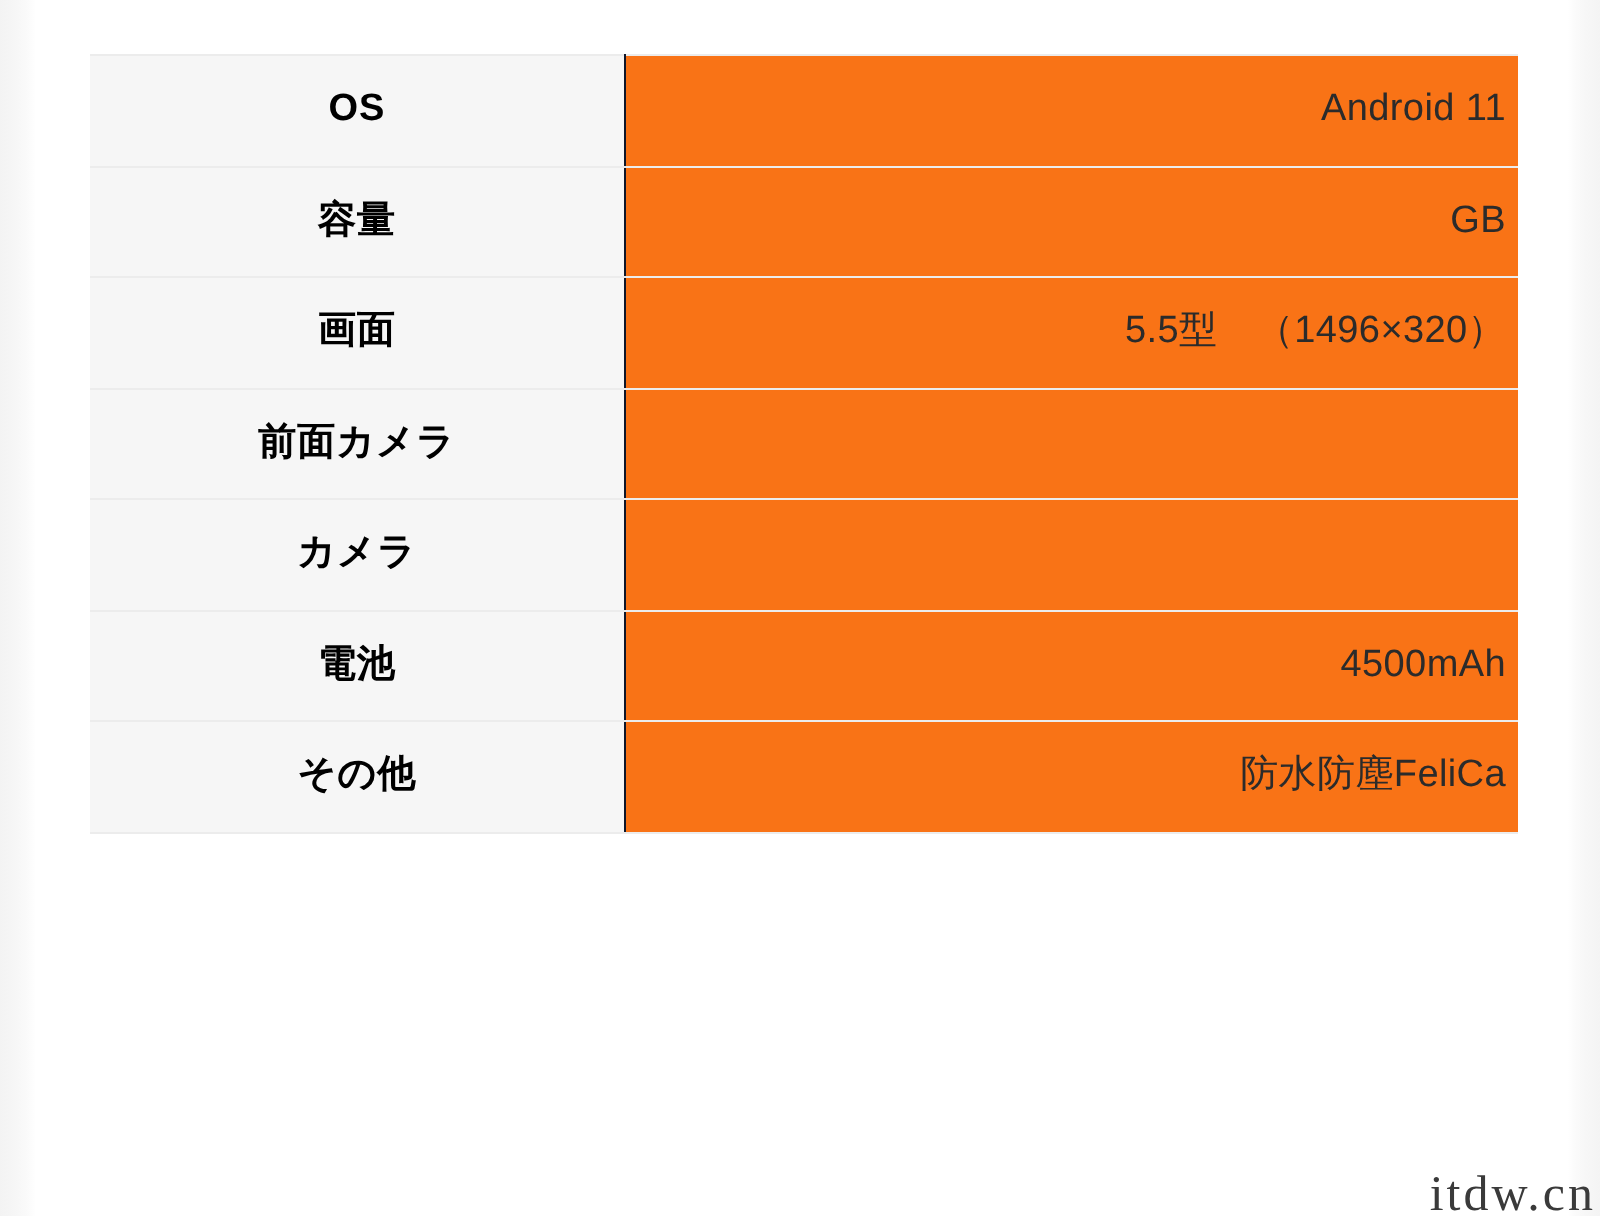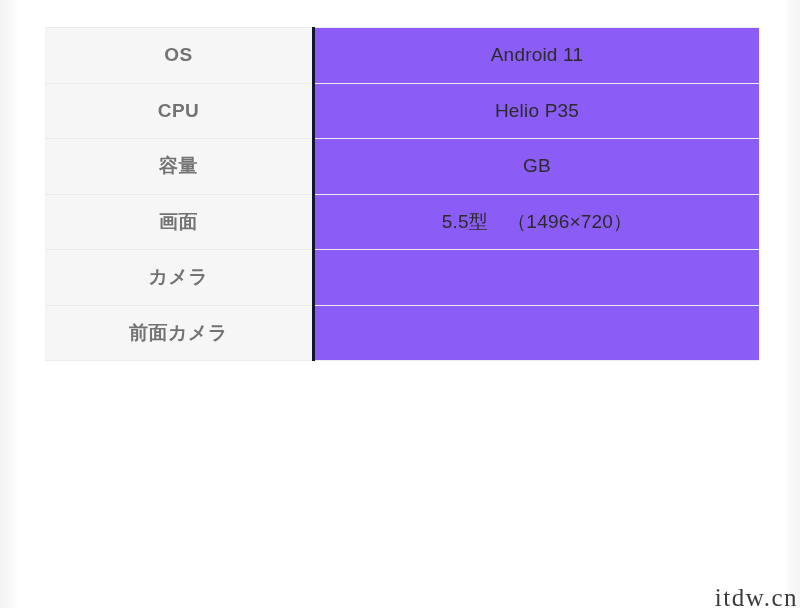--- a/index.html
+++ b/index.html
@@ -58,31 +58,31 @@
     border-top: 1px solid #ececec;
     border-bottom: 1px solid #ececec;
     padding: 0 6px;
     vertical-align: middle;
     line-height: 1.25;
   }
 
   td.spec-label {
     width: 255px;
     background: #f6f6f6;
-    border-right: 3px solid #0f172a;
+    border-right: 1px solid #0f172a;
     text-align: center;
     font-weight: bold;
     font-size: 19px;
-    color: #737373;
+    color: #000000;
     letter-spacing: 0.5px;
   }
 
   td.spec-value {
-    background: #8b5cf6;
-    text-align: center;
+    background: #f97316;
+    text-align: right;
     font-weight: normal;
     font-size: 19px;
     color: #2b2b2b;
     letter-spacing: 0.2px;
   }
 
   .watermark {
     position: absolute;
     right: 2px;
     bottom: -4px;
@@ -102,37 +102,41 @@
   <div class="edge-band edge-band-left"></div>
   <div class="edge-band edge-band-right"></div>
 
   <table class="spec-table">
     <tbody>
       <tr>
         <td class="spec-label">OS</td>
         <td class="spec-value">Android 11</td>
       </tr>
       <tr>
-        <td class="spec-label">CPU</td>
-        <td class="spec-value">Helio P35</td>
-      </tr>
-      <tr>
         <td class="spec-label">容量</td>
         <td class="spec-value">GB</td>
       </tr>
       <tr>
         <td class="spec-label">画面</td>
-        <td class="spec-value">5.5型　（1496×720）</td>
+        <td class="spec-value">5.5型　（1496×320）</td>
+      </tr>
+      <tr>
+        <td class="spec-label">前面カメラ</td>
+        <td class="spec-value"></td>
       </tr>
       <tr>
         <td class="spec-label">カメラ</td>
         <td class="spec-value"></td>
       </tr>
       <tr>
-        <td class="spec-label">前面カメラ</td>
-        <td class="spec-value"></td>
+        <td class="spec-label">電池</td>
+        <td class="spec-value">4500mAh</td>
+      </tr>
+      <tr>
+        <td class="spec-label">その他</td>
+        <td class="spec-value">防水防塵FeliCa</td>
       </tr>
     </tbody>
   </table>
 
   <div class="watermark">itdw.cn</div>
 
 </div>
 
 </body></html>

